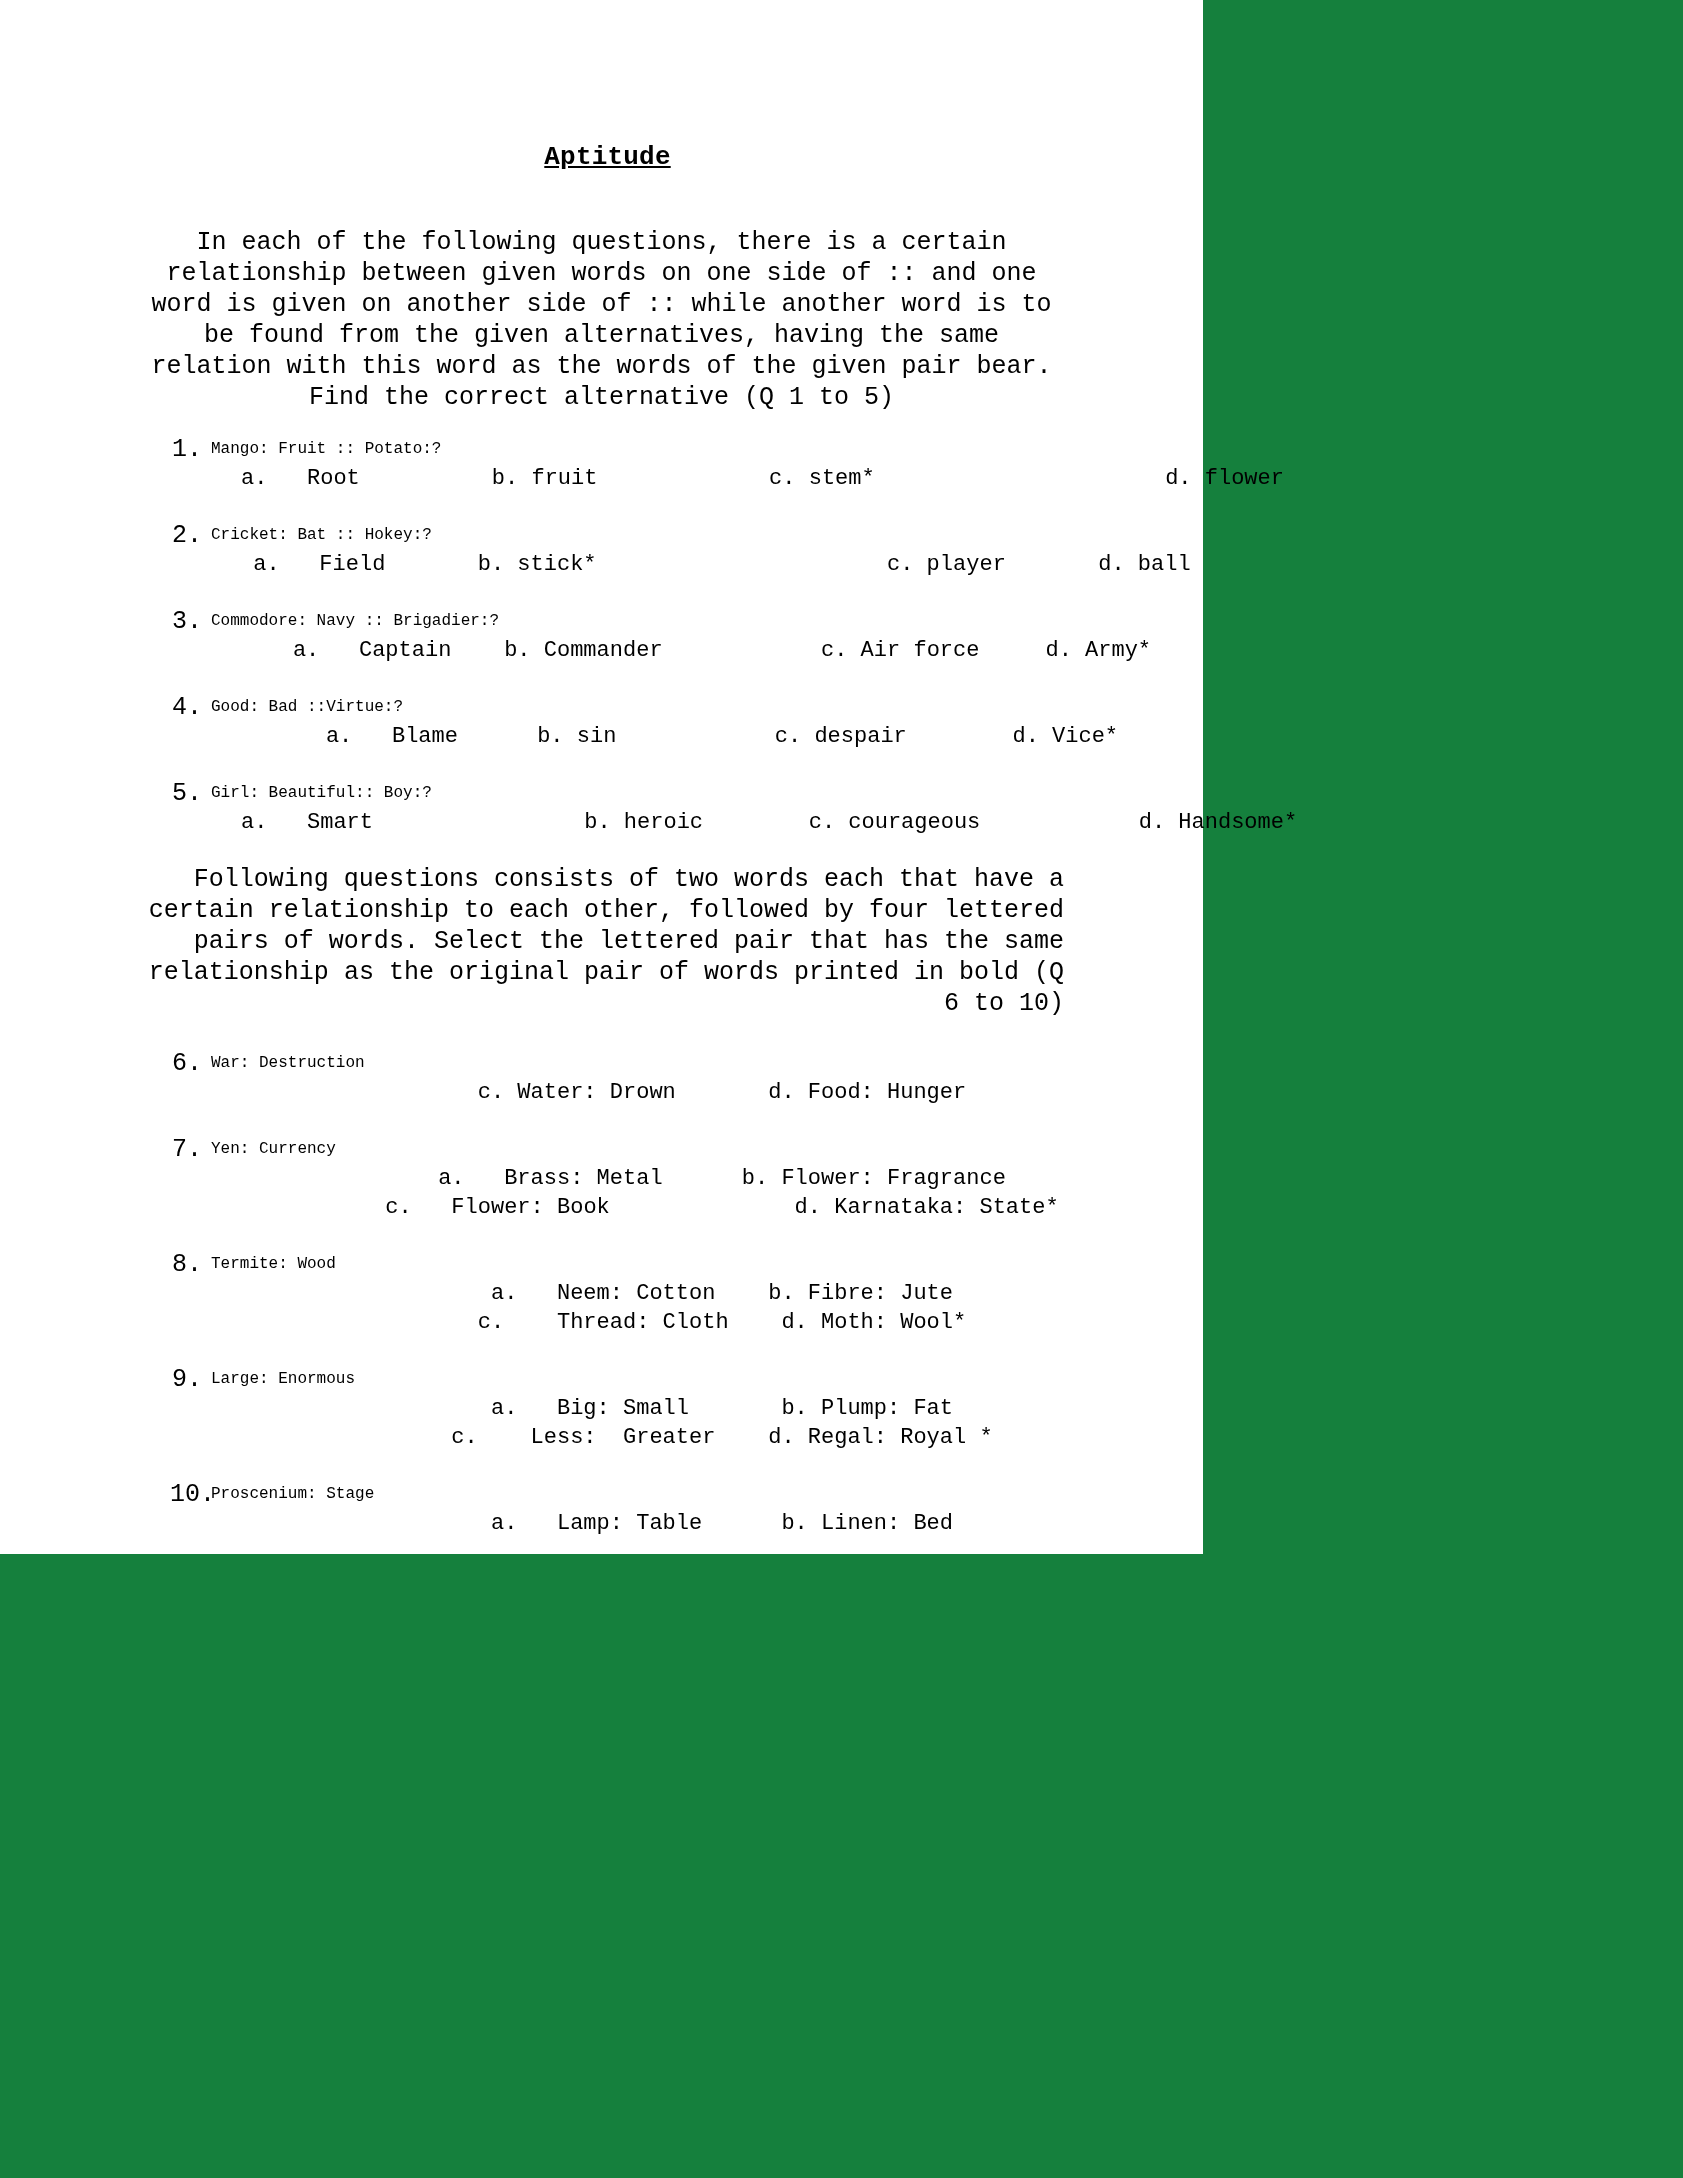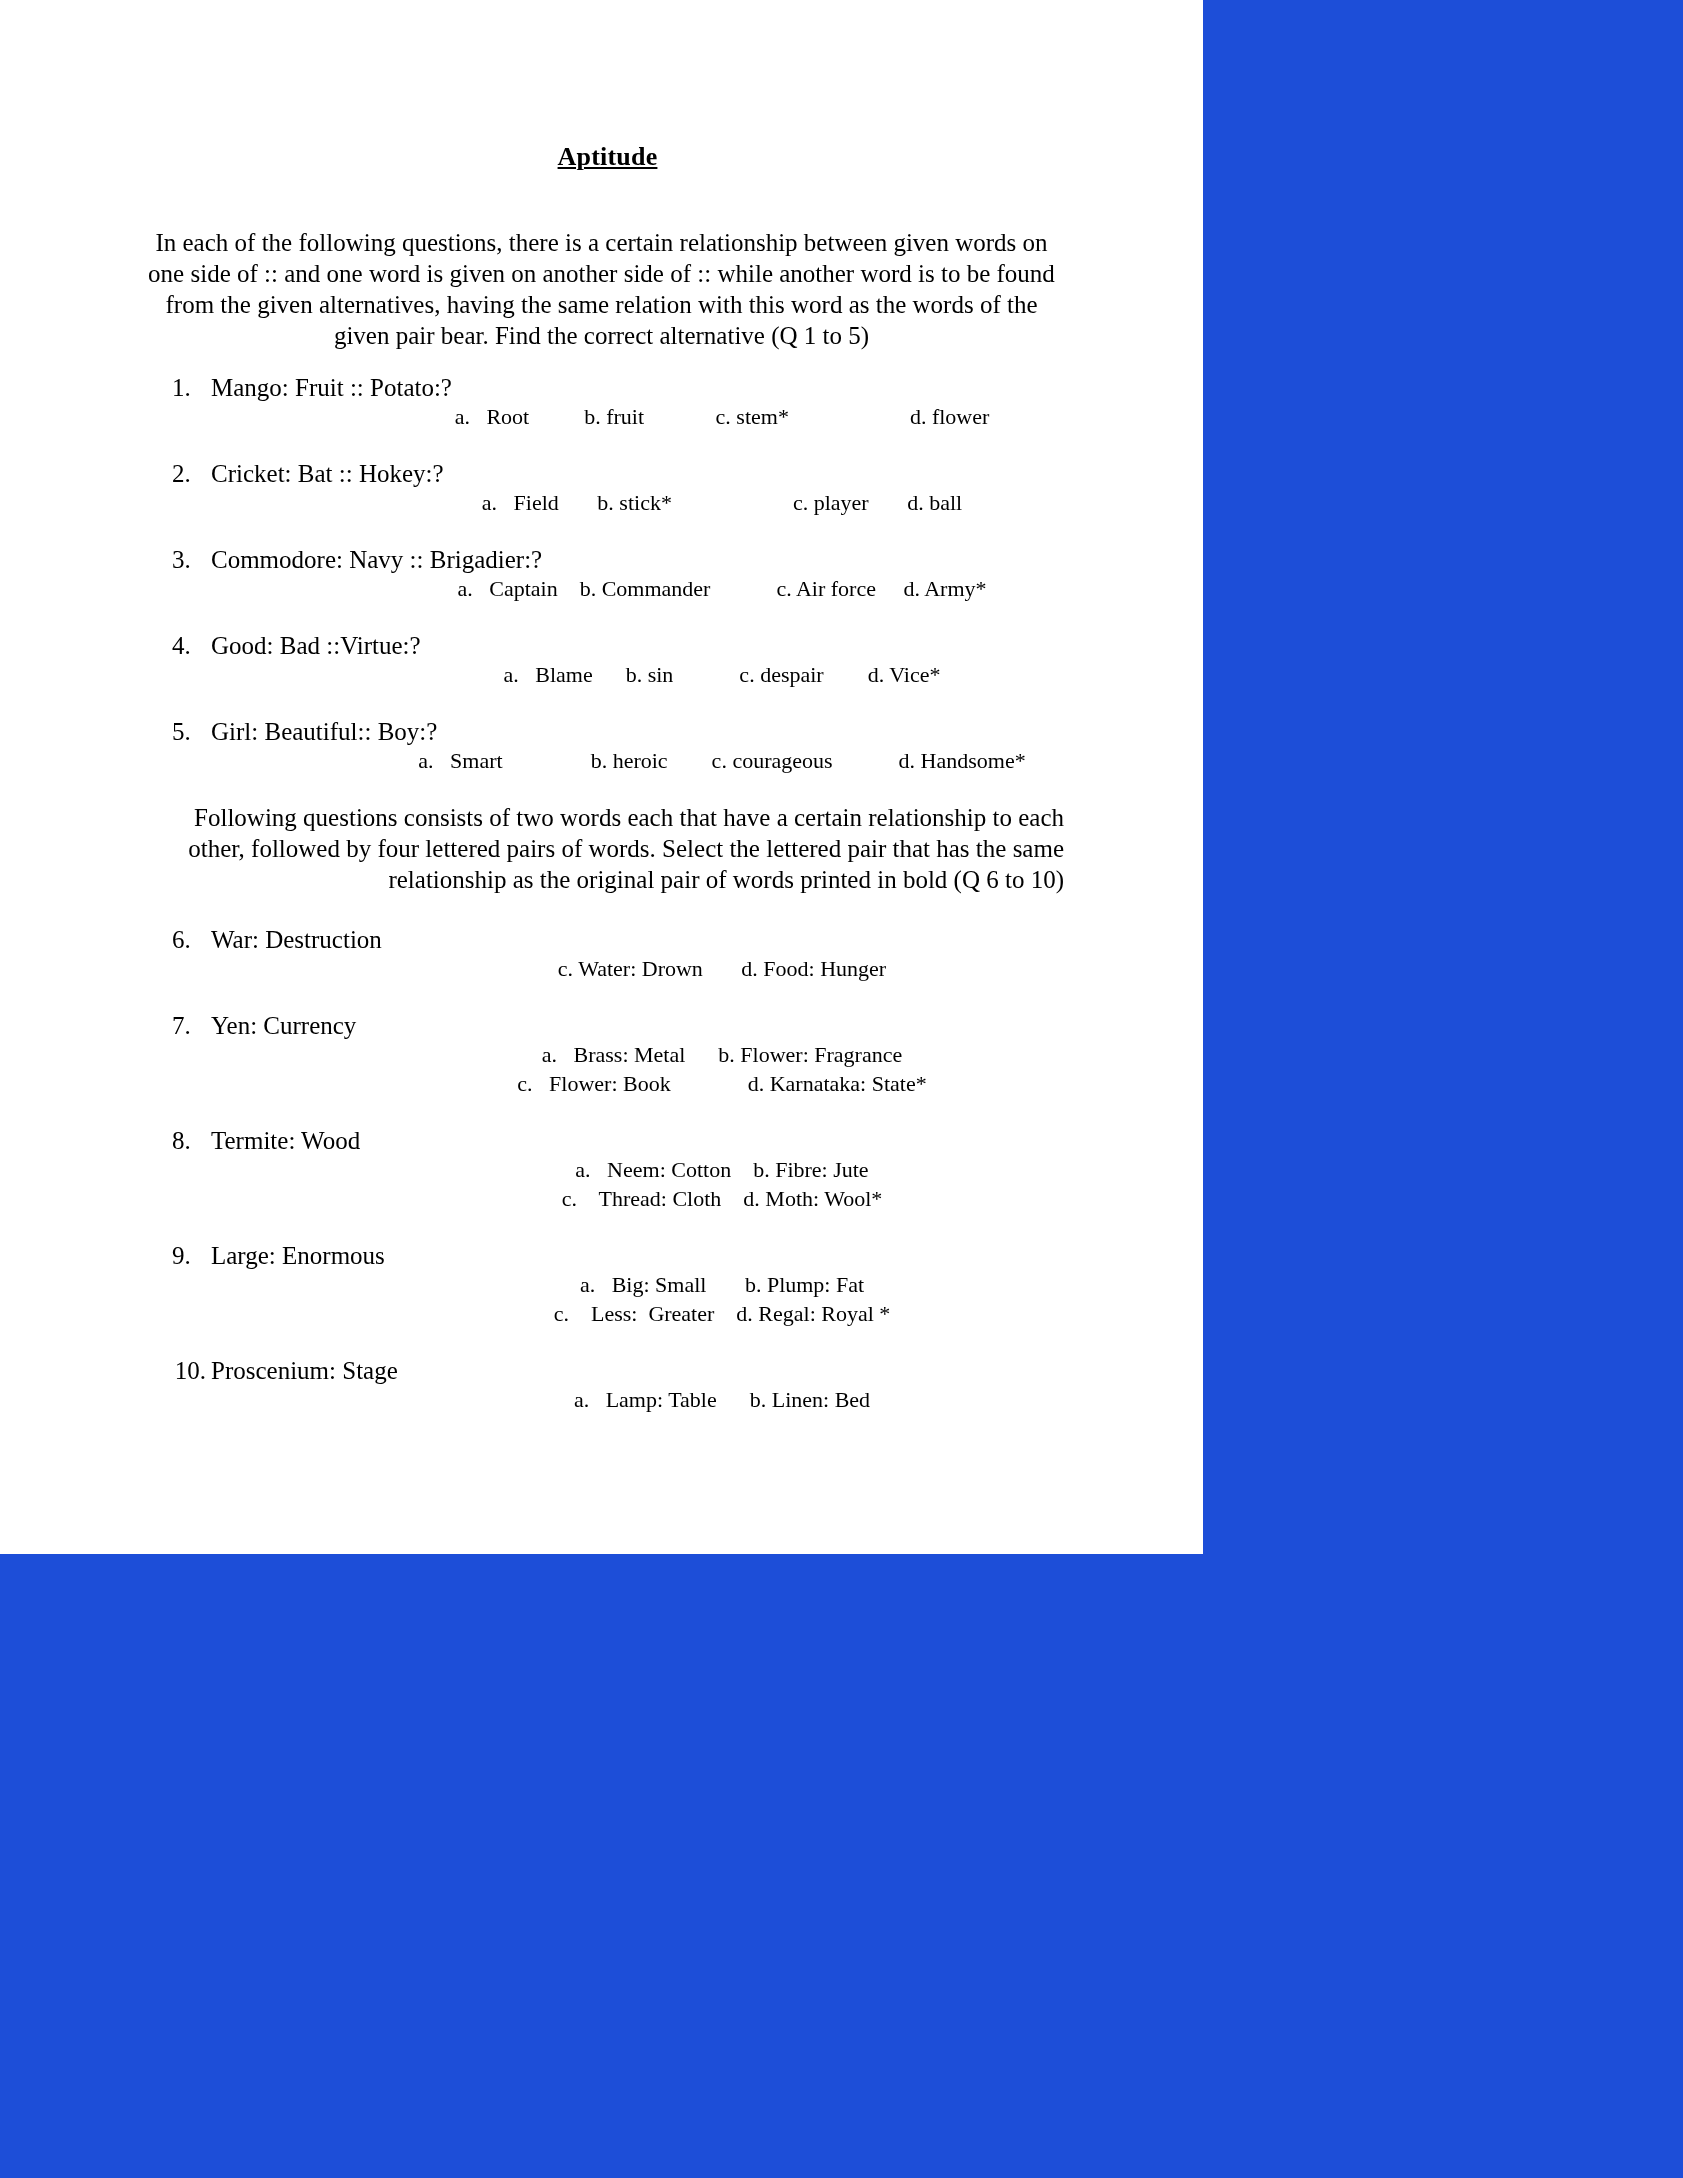--- a/index.html
+++ b/index.html
@@ -11,24 +11,25 @@
     width: 1683px;
     height: 2178px;
     font-family: "Liberation Serif", "DejaVu Serif", serif;
     color: #000000;
     -webkit-font-smoothing: antialiased;
   }
   .page {
     position: relative;
     width: 1683px;
     height: 2178px;
-    background: #1d4ed8;
+    background: #15803d;
     box-sizing: border-box;
     padding: 0;
     overflow: hidden;
+    font-family: Liberation Mono, monospace;
   }
   .sheet {
     position: absolute;
     left: 0;
     top: 0;
     width: 1203px;
     height: 1554px;
     background: #ffffff;
     padding: 0;
   }
@@ -78,21 +79,21 @@
     width: 36px;
     text-align: left;
     font-size: 25px;
   }
   .q-num.wide {
     left: 170px;
     text-align: right;
   }
   .q-stem {
     display: block;
-    font-size: 25px;
+    font-size: 16px;
     white-space: pre;
   }
   .opt-row {
     display: block;
     font-size: 22px;
     line-height: 29px;
     white-space: pre;
     margin-left: 30px;
     text-align: center;
   }

